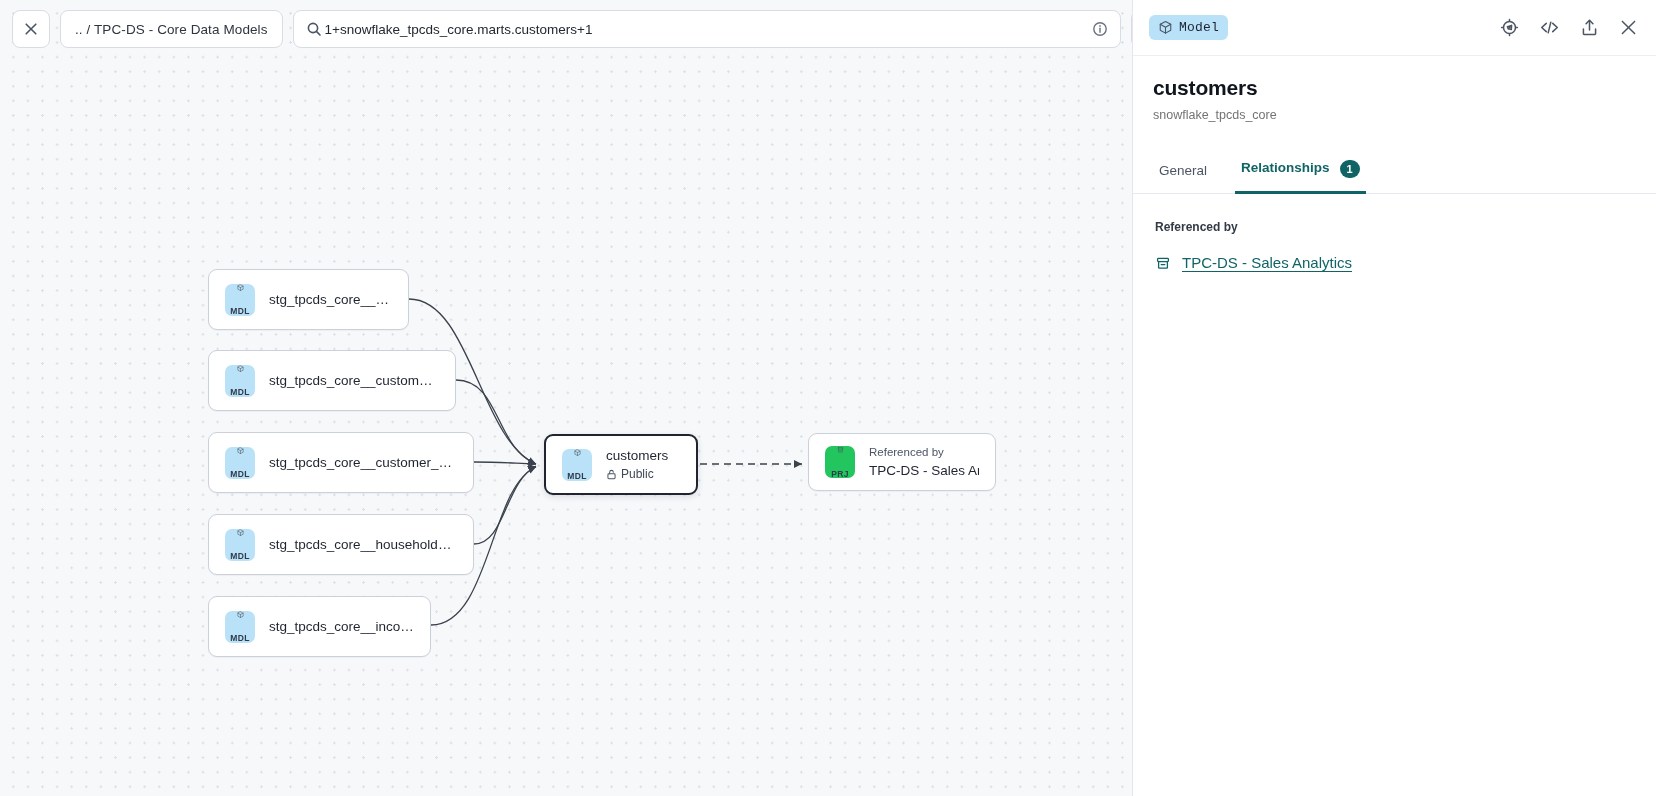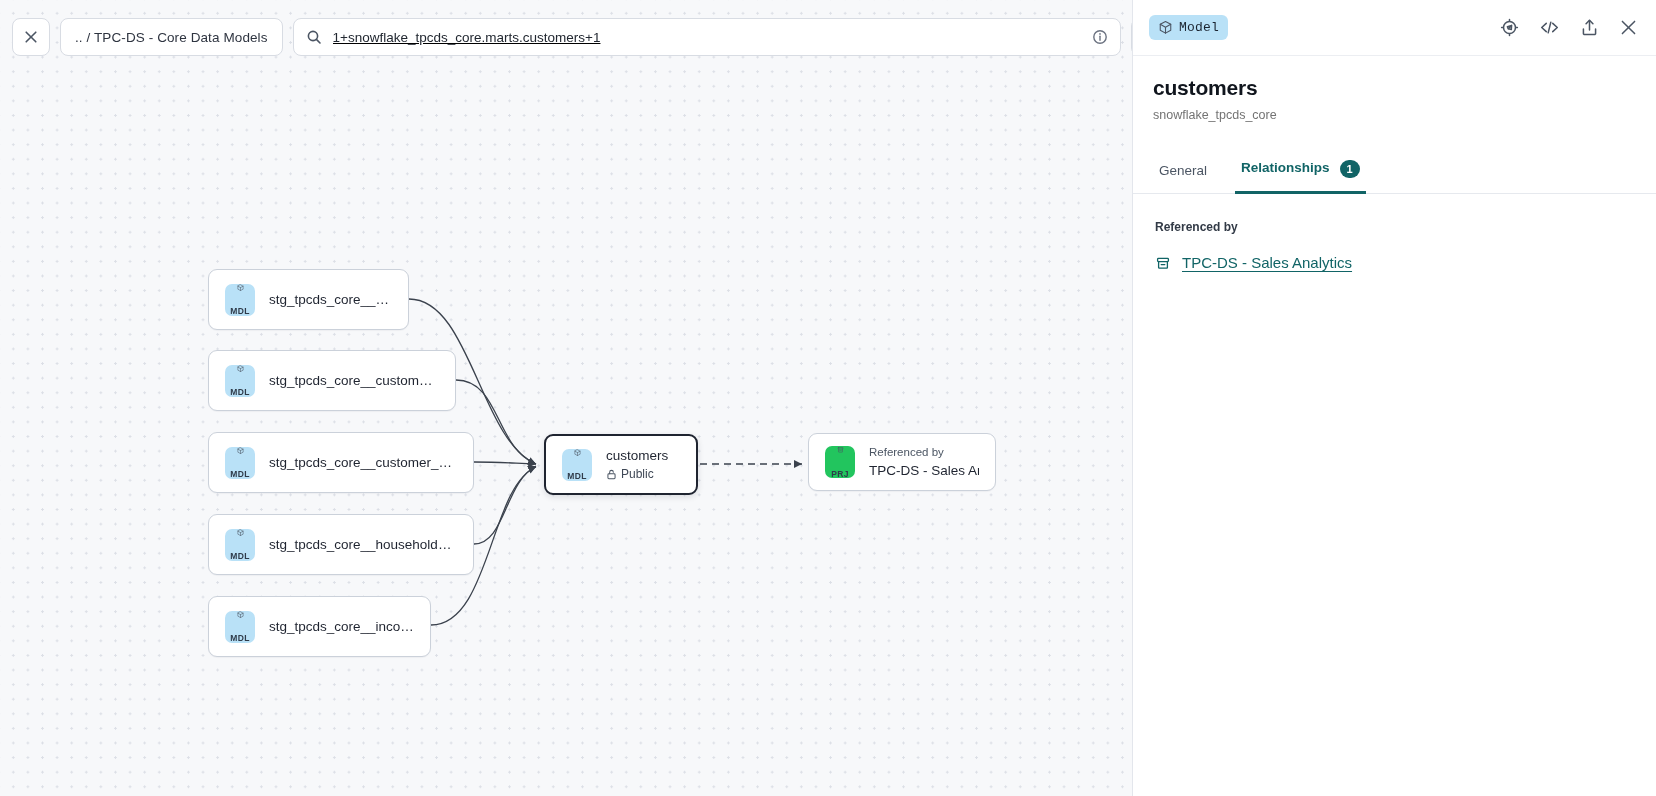--- a/index.html
+++ b/index.html
@@ -28,21 +28,21 @@
     background-color: #f7f8fa;
     background-image: radial-gradient(circle, #dcdfe6 1.1px, transparent 1.2px);
     background-size: 14.6px 14.6px;
     background-position: 6px 6px;
     overflow: hidden;
   }
 
   
   .toolbar {
     position: absolute;
-    top: 18px;
+    top: 10px;
     left: 12px;
     display: flex;
     align-items: center;
     gap: 10px;
     z-index: 20;
   }
   .tb-btn {
     background: #ffffff;
     border: 1px solid #d8dce3;
     border-radius: 8px;
@@ -58,23 +58,22 @@
     font-size: 13.5px;
     color: #2e3440;
     white-space: nowrap;
     letter-spacing: .1px;
   }
   .tb-search {
     width: 828px;
     padding: 0 12px 0 12px;
     display: flex;
     align-items: center;
-    gap: 11px;
+    gap: 3px;
     position: relative;
-    text-decoration: underline;
   }
   .tb-search .q-text {
     font-size: 13.5px;
     color: #222831;
     flex: 1;
     white-space: nowrap;
     overflow: hidden;
     text-overflow: ellipsis;
     border: none;
     outline: none;

